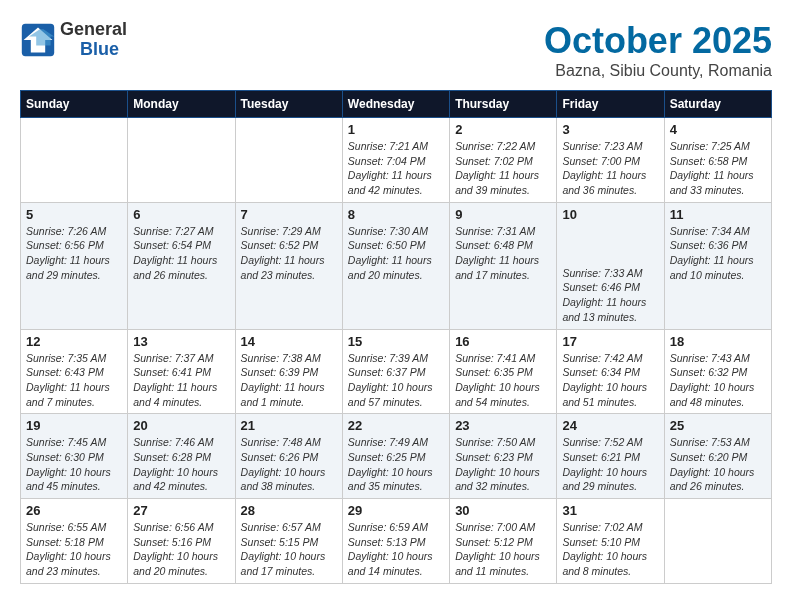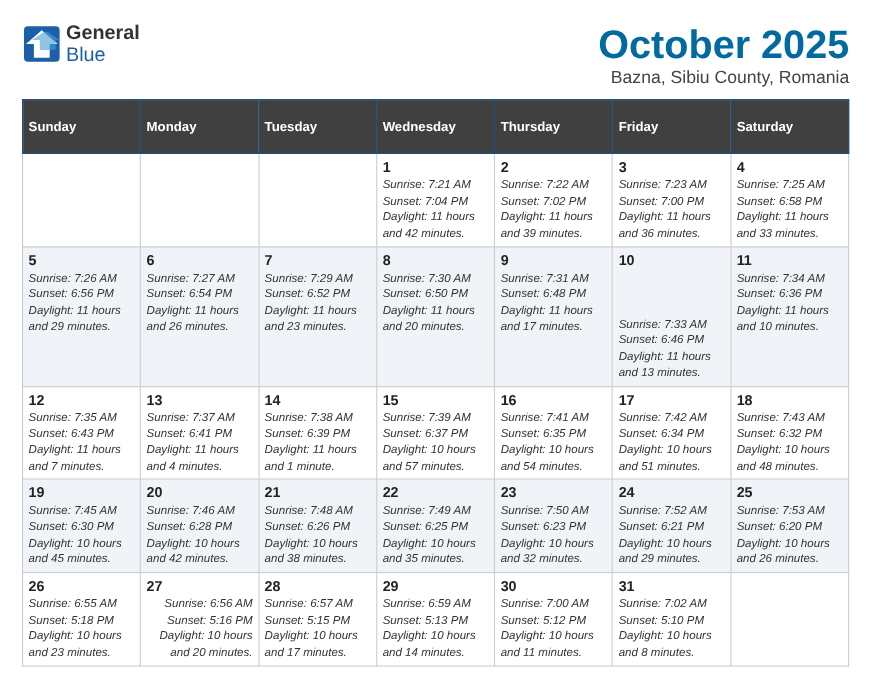--- a/index.html
+++ b/index.html
@@ -26,22 +26,23 @@
       flex-direction: column;
       line-height: 1.1;
     }
     .logo-general {
       font-size: 18px;
       font-weight: bold;
       color: #333;
     }
     .logo-blue {
       font-size: 18px;
-      font-weight: normal;
+      font-weight: bold;
       color: #1a5fa8;
+      margin-left: 20px;
     }
     .logo-icon {
       width: 36px;
       height: 36px;
     }
     .title-block {
       text-align: right;
     }
     .month-title {
       font-size: 36px;
@@ -51,24 +52,24 @@
     .subtitle {
       font-size: 16px;
       color: #444;
     }
     .calendar {
       width: 100%;
       border-collapse: collapse;
       font-size: 11px;
     }
     .calendar th {
-      background-color: #404040;
+      background-color: #0f172a;
       color: #fff;
       text-align: left;
-      padding: 17px 5px;
+      padding: 6px 5px;
       font-size: 12px;
       font-weight: bold;
       border: 1px solid #1a4f8a;
     }
     .calendar td {
       border: 1px solid #ccc;
       vertical-align: top;
       padding: 4px 5px;
       width: calc(100%/7);
       min-height: 80px;
@@ -294,21 +295,21 @@
       </tr>
       <tr class="row-white">
         <td>
           <span class="day-num">26</span>
           <div class="day-info" style="white-space: pre-line;">Sunrise: 6:55 AM
 Sunset: 5:18 PM
 Daylight: 10 hours and 23 minutes.</div>
         </td>
         <td>
           <span class="day-num">27</span>
-          <div class="day-info" style="white-space: pre-line; text-align: right;">Sunrise: 6:56 AM
+          <div class="day-info" style="white-space: pre-line;">Sunrise: 6:56 AM
 Sunset: 5:16 PM
 Daylight: 10 hours and 20 minutes.</div>
         </td>
         <td>
           <span class="day-num">28</span>
           <div class="day-info" style="white-space: pre-line;">Sunrise: 6:57 AM
 Sunset: 5:15 PM
 Daylight: 10 hours and 17 minutes.</div>
         </td>
         <td>

